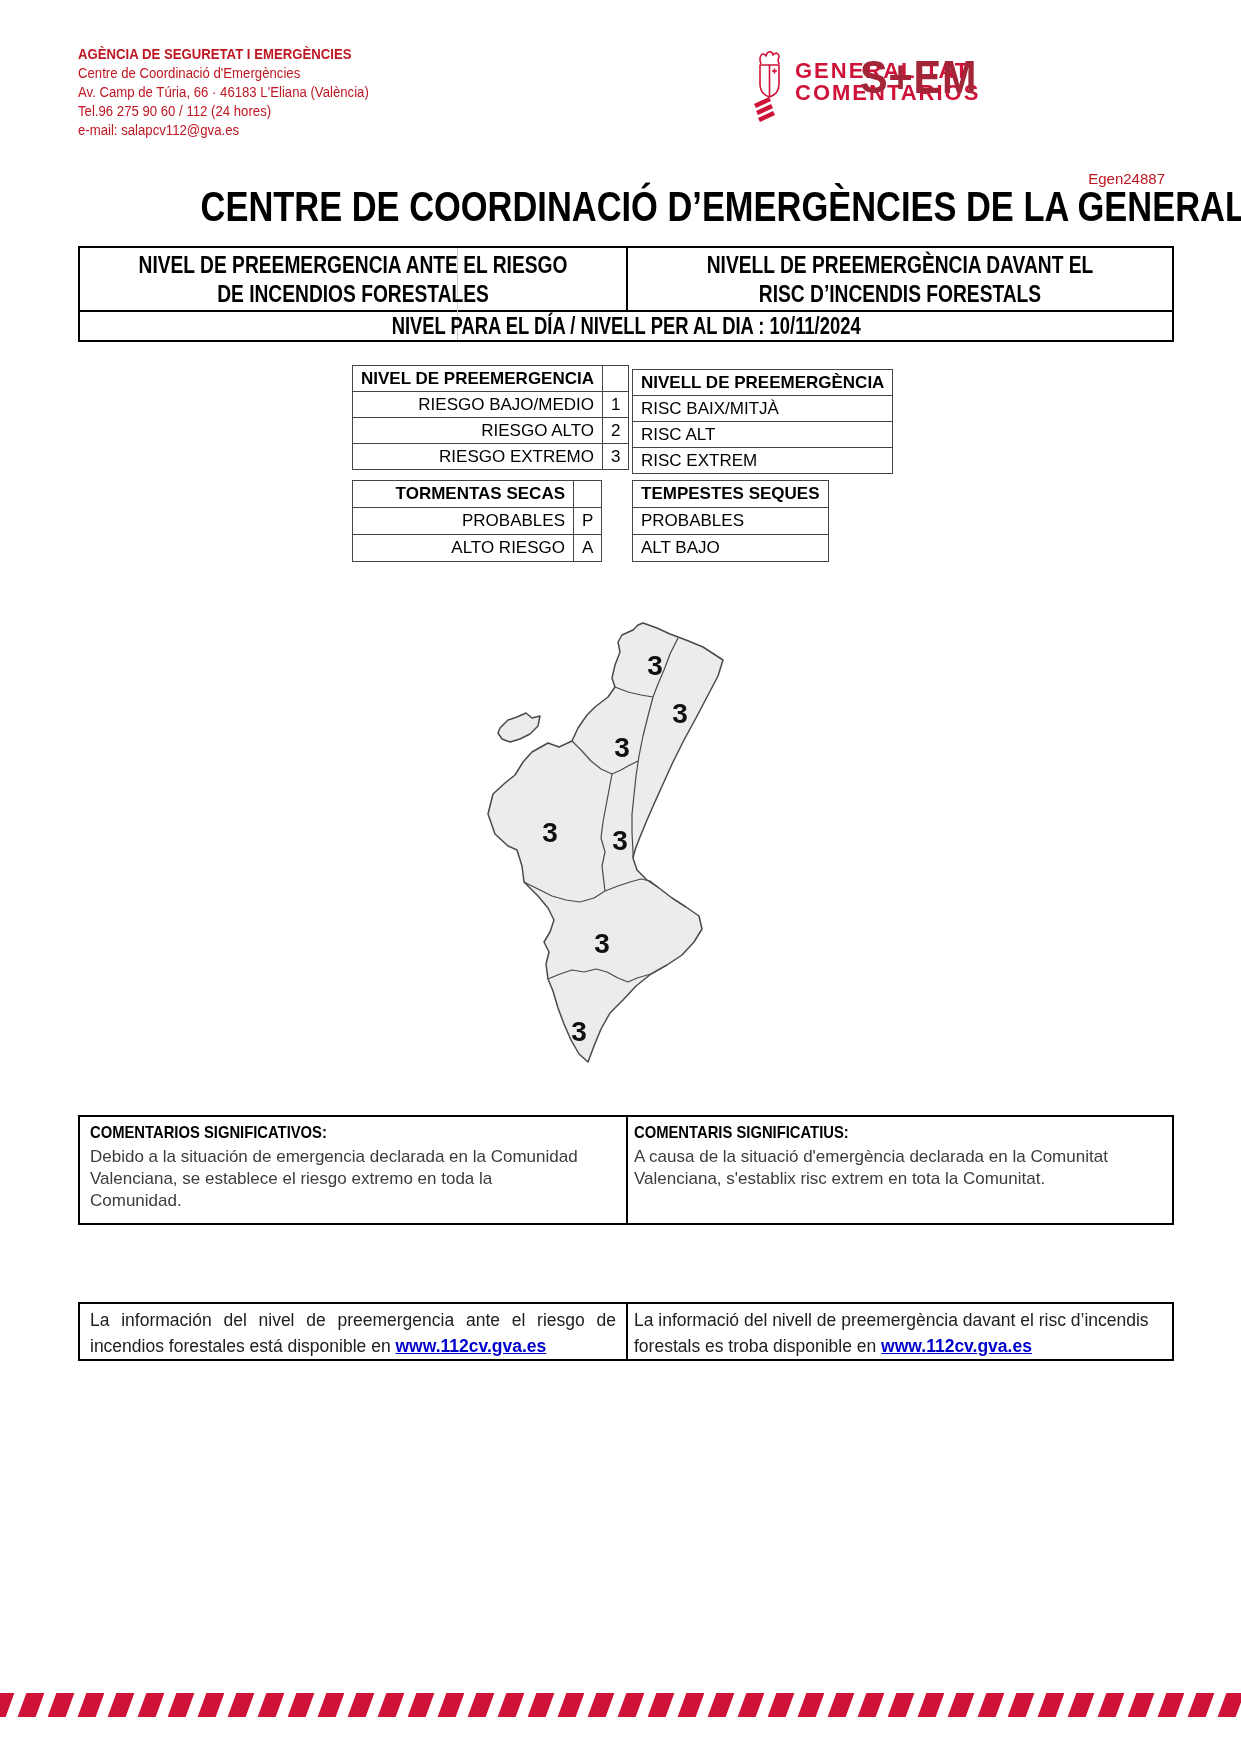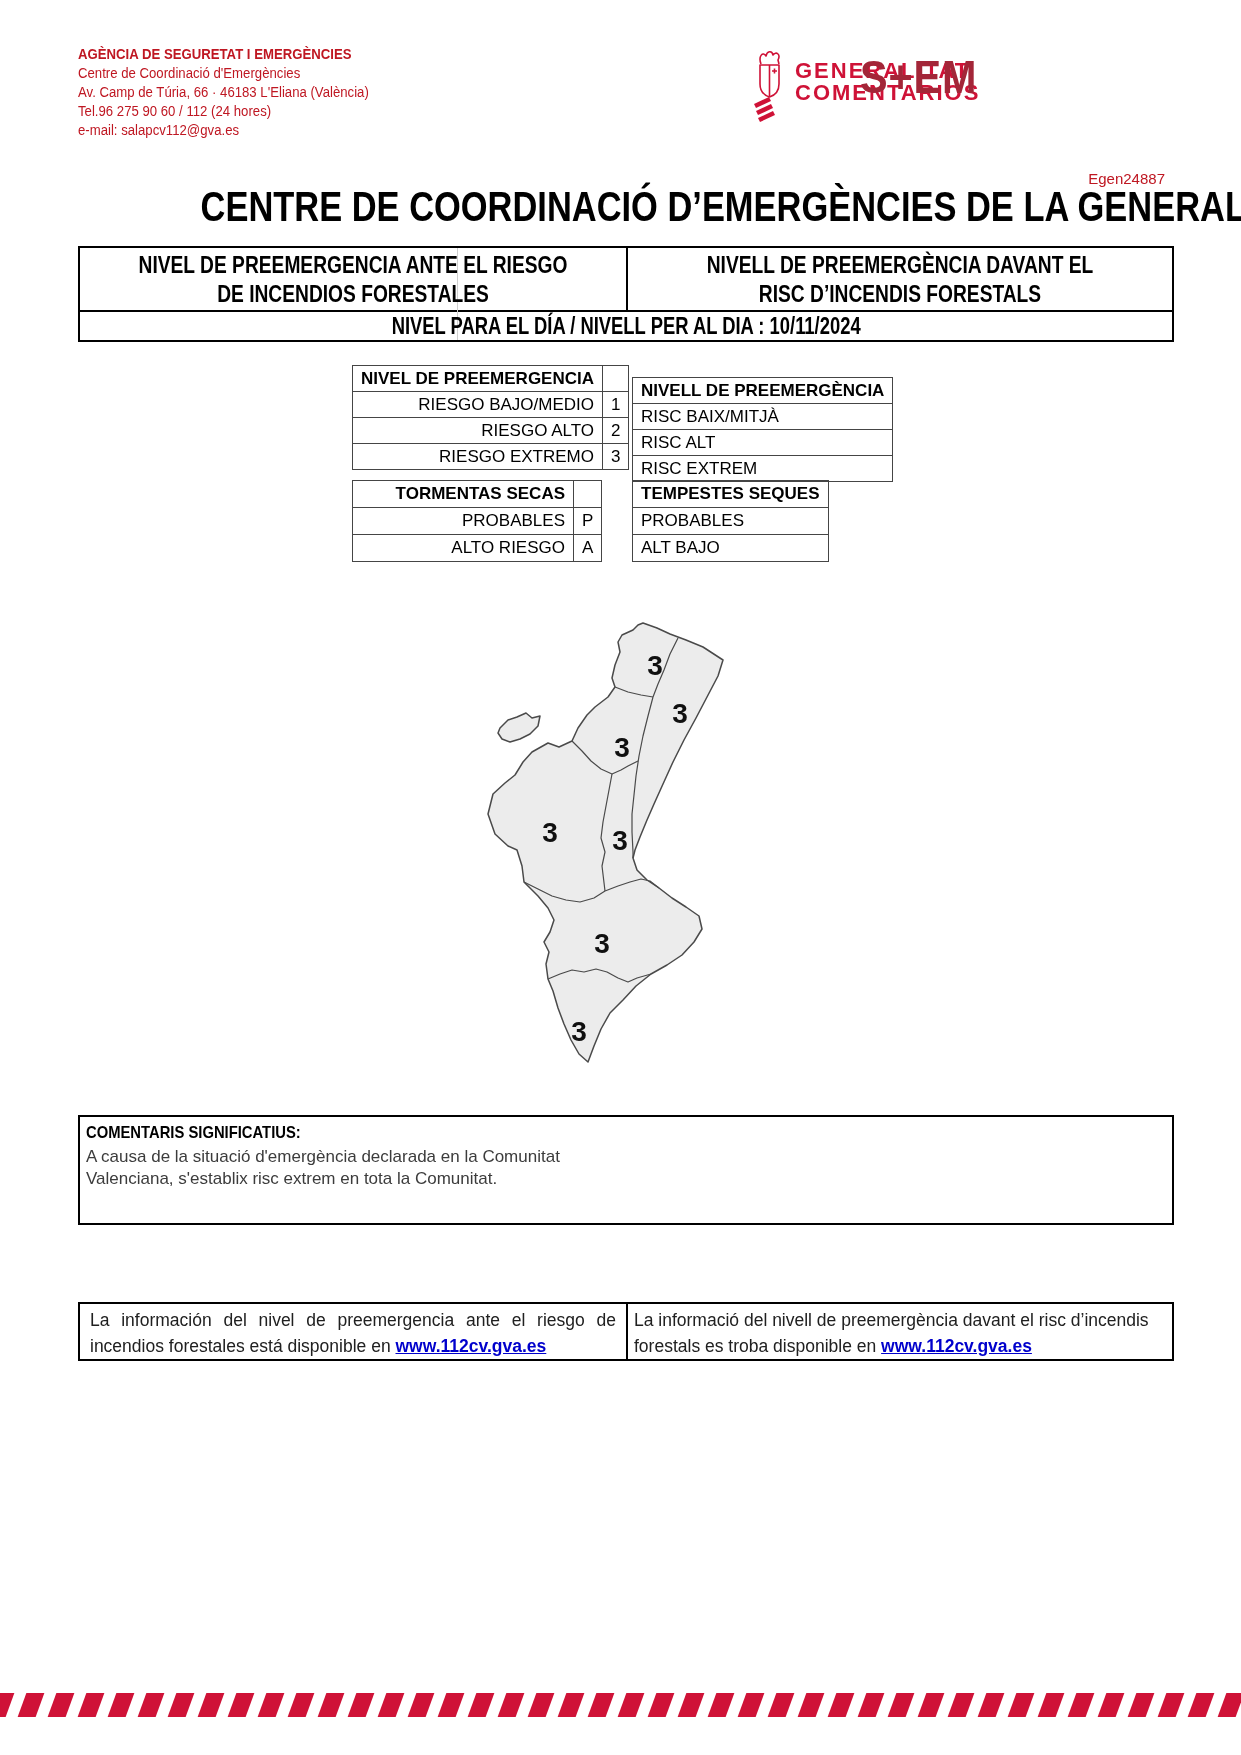--- a/index.html
+++ b/index.html
@@ -138,21 +138,21 @@
       <td class="name">RIESGO ALTO</td>
       <td class="code">2</td>
     </tr>
     <tr>
       <td class="name">RIESGO EXTREMO</td>
       <td class="code">3</td>
     </tr>
   </tbody>
     </table>
 
-  <table class="lg" style="left:632px;top:377px;padding-left:48px;">
+  <table class="lg" style="left:632px;top:369px;padding-left:48px;">
     <tbody>
         <tr>
           <td class="va hdr">NIVELL DE PREEMERGÈNCIA</td>
         </tr>
     <tr>
           <td class="va">RISC BAIX/MITJÀ</td>
         </tr>
     <tr>
           <td class="va">RISC ALT</td>
         </tr>
@@ -217,20 +217,24 @@
     <text class="zl" x="195" y="85">3</text>
     <text class="zl" x="220" y="133">3</text>
     <text class="zl" x="162" y="167">3</text>
     <text class="zl" x="90" y="252">3</text>
     <text class="zl" x="160" y="260">3</text>
     <text class="zl" x="142" y="363">3</text>
     <text class="zl" x="119" y="451">3</text>
   </svg>
 
   <div class="tbl2" style="top:1115px;height:110px;">
+    <div class="t2-left">
+      <div class="cm-h"><span class="cxh">COMENTARIOS SIGNIFICATIVOS:</span></div>
+      <div class="cm-b">Debido a la situación de emergencia declarada en la Comunidad Valenciana, se establece el riesgo extremo en toda la Comunidad.</div>
+    </div>
     <div class="t2-right">
       <div class="cm-h"><span class="cxh">COMENTARIS SIGNIFICATIUS:</span></div>
       <div class="cm-b" style="width:500px;">A causa de la situació d'emergència declarada en la Comunitat Valenciana, s'establix risc extrem en tota la Comunitat.</div>
     </div>
   </div>
 
   <div class="tbl2" style="top:1302px;height:59px;">
     <div class="t2-left ft ft-just">
       <span>La información del nivel de preemergencia ante el riesgo de incendios forestales está disponible en</span>
       <a href="#">www.112cv.gva.es</a>

